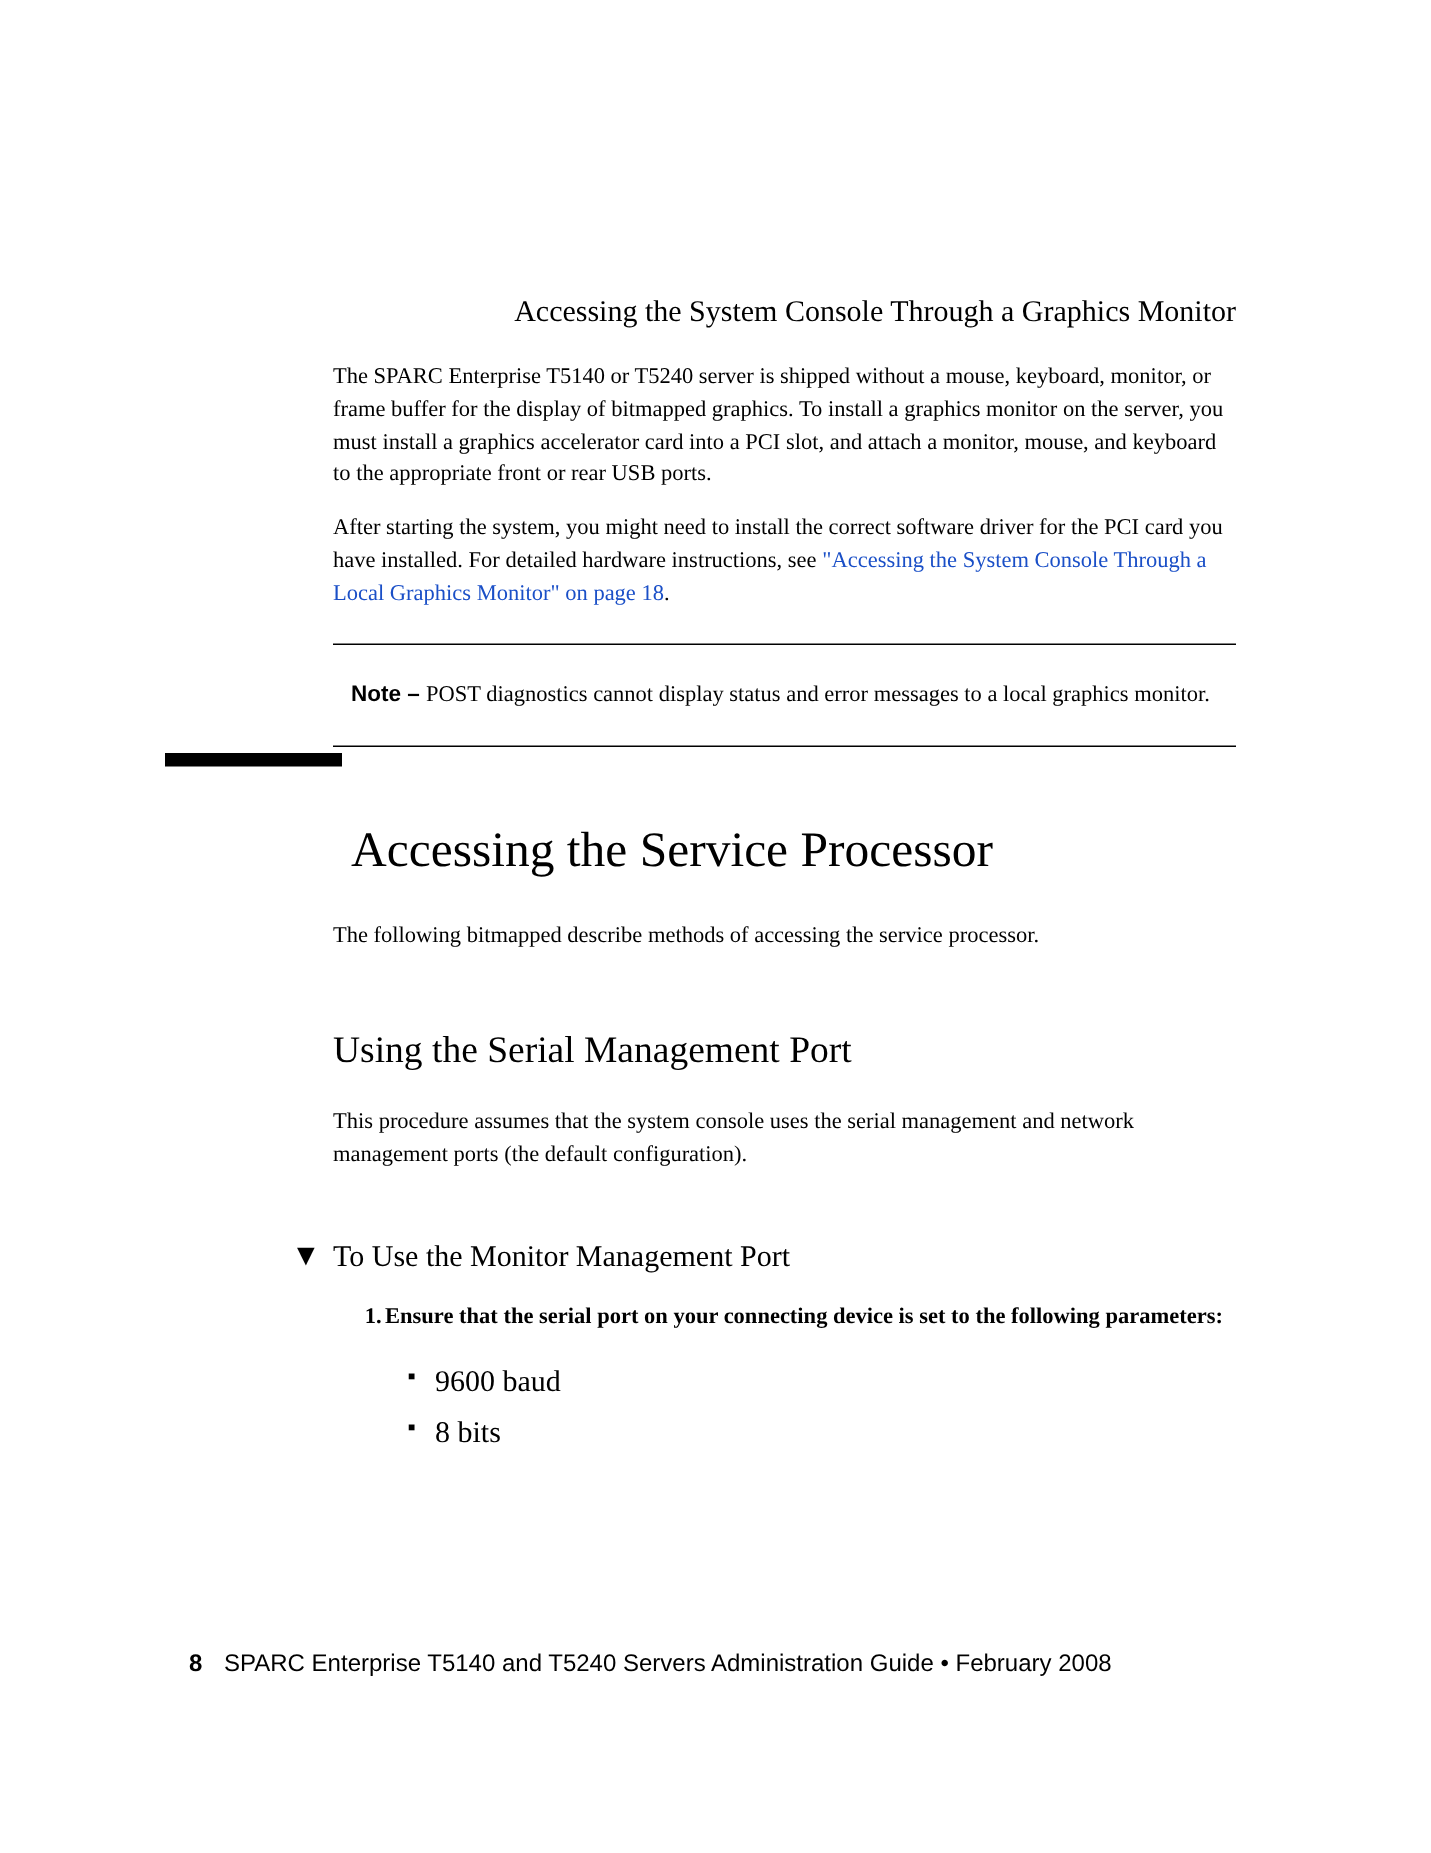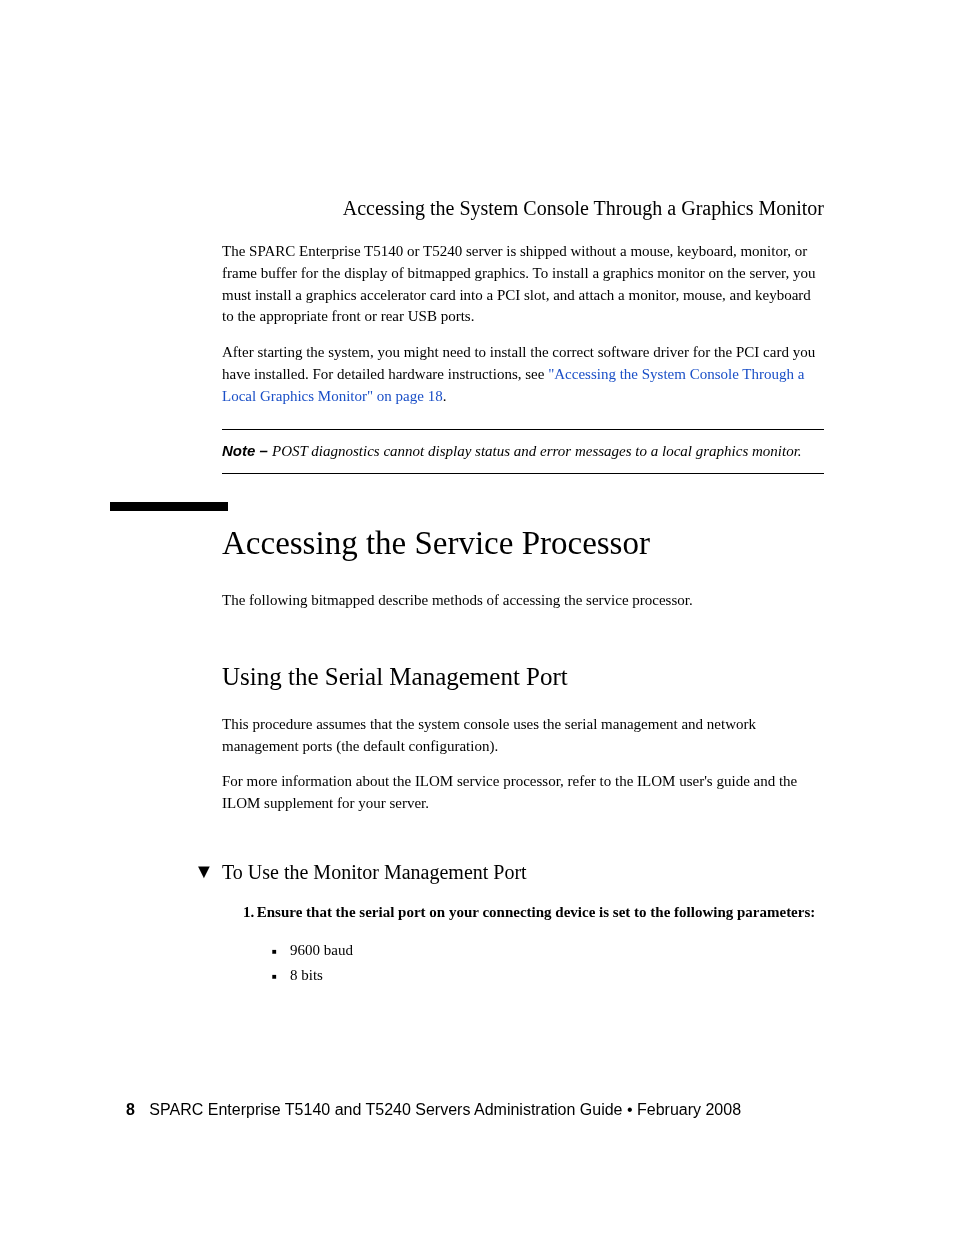--- a/index.html
+++ b/index.html
@@ -49,21 +49,21 @@
   .section-marker {
     position: absolute;
     left: 110px;
     width: 118px;
     height: 9px;
     background: #000;
   }
   .h1 {
     font-size: 33px;
     font-weight: normal;
-    margin: 50px 0 26px 0;
+    margin: 50px 0 26px 12px;
     line-height: 1.2;
   }
   .h2 {
     font-size: 25px;
     font-weight: normal;
     margin: 50px 0 20px 0;
     line-height: 1.3;
     font-family: Liberation Serif, serif;
   }
   .proc-wrap {
@@ -94,21 +94,21 @@
     display: inline-block;
     width: 16px;
     text-indent: 0;
   }
   .bullets {
     margin: 0 0 0 50px;
     padding: 0;
     list-style: none;
   }
   .bullets li {
-    font-size: 15px;
+    font-size: 20px;
     line-height: 1.7;
     position: relative;
     padding-left: 18px;
   }
   .bullets li::before {
     content: "■";
     position: absolute;
     left: 0;
     font-size: 8px;
     top: 7px;
@@ -132,35 +132,34 @@
 
   <h3 class="h3">Accessing the System Console Through a Graphics Monitor</h3>
 
   <p class="body-text">The SPARC Enterprise T5140 or T5240 server is shipped without a mouse, keyboard, monitor, or frame buffer for the display of bitmapped graphics. To install a graphics monitor on the server, you must install a graphics accelerator card into a PCI slot, and attach a monitor, mouse, and keyboard to the appropriate front or rear USB ports.</p>
 
   <p class="body-text">
     <span>After starting the system, you might need to install the correct software driver for the PCI card you have installed. For detailed hardware instructions, see </span><span class="link">"Accessing the System Console Through a Local Graphics Monitor" on page 18</span><span>.</span>
   </p>
 
   <div class="note-rule-top note-rule-bottom">
-    <p class="body-text" style="margin:0;font-style:italic;">
+    <p class="body-text" style="margin:12px;">
       <span class="note-label">Note – </span><span>POST diagnostics cannot display status and error messages to a local graphics monitor.</span>
     </p>
   </div>
 
   <div class="section-marker" style="top:502px;"></div>
 
   <h1 class="h1">Accessing the Service Processor</h1>
 
   <p class="body-text">The following bitmapped describe methods of accessing the service processor.</p>
 
   <h2 class="h2">Using the Serial Management Port</h2>
 
   <p class="body-text">This procedure assumes that the system console uses the serial management and network management ports (the default configuration).</p>
-  <p class="body-text">For more information about the ILOM service processor, refer to the ILOM user's guide and the ILOM supplement for your server.</p>
 
   <div class="proc-wrap">
     <span class="proc-marker">▼</span>
     <h3 class="proc-title">To Use the Monitor Management Port</h3>
 
     <p class="step">
       <span class="num">1.</span><span>Ensure that the serial port on your connecting device is set to the following parameters:</span>
     </p>
 
     <ul class="bullets">

